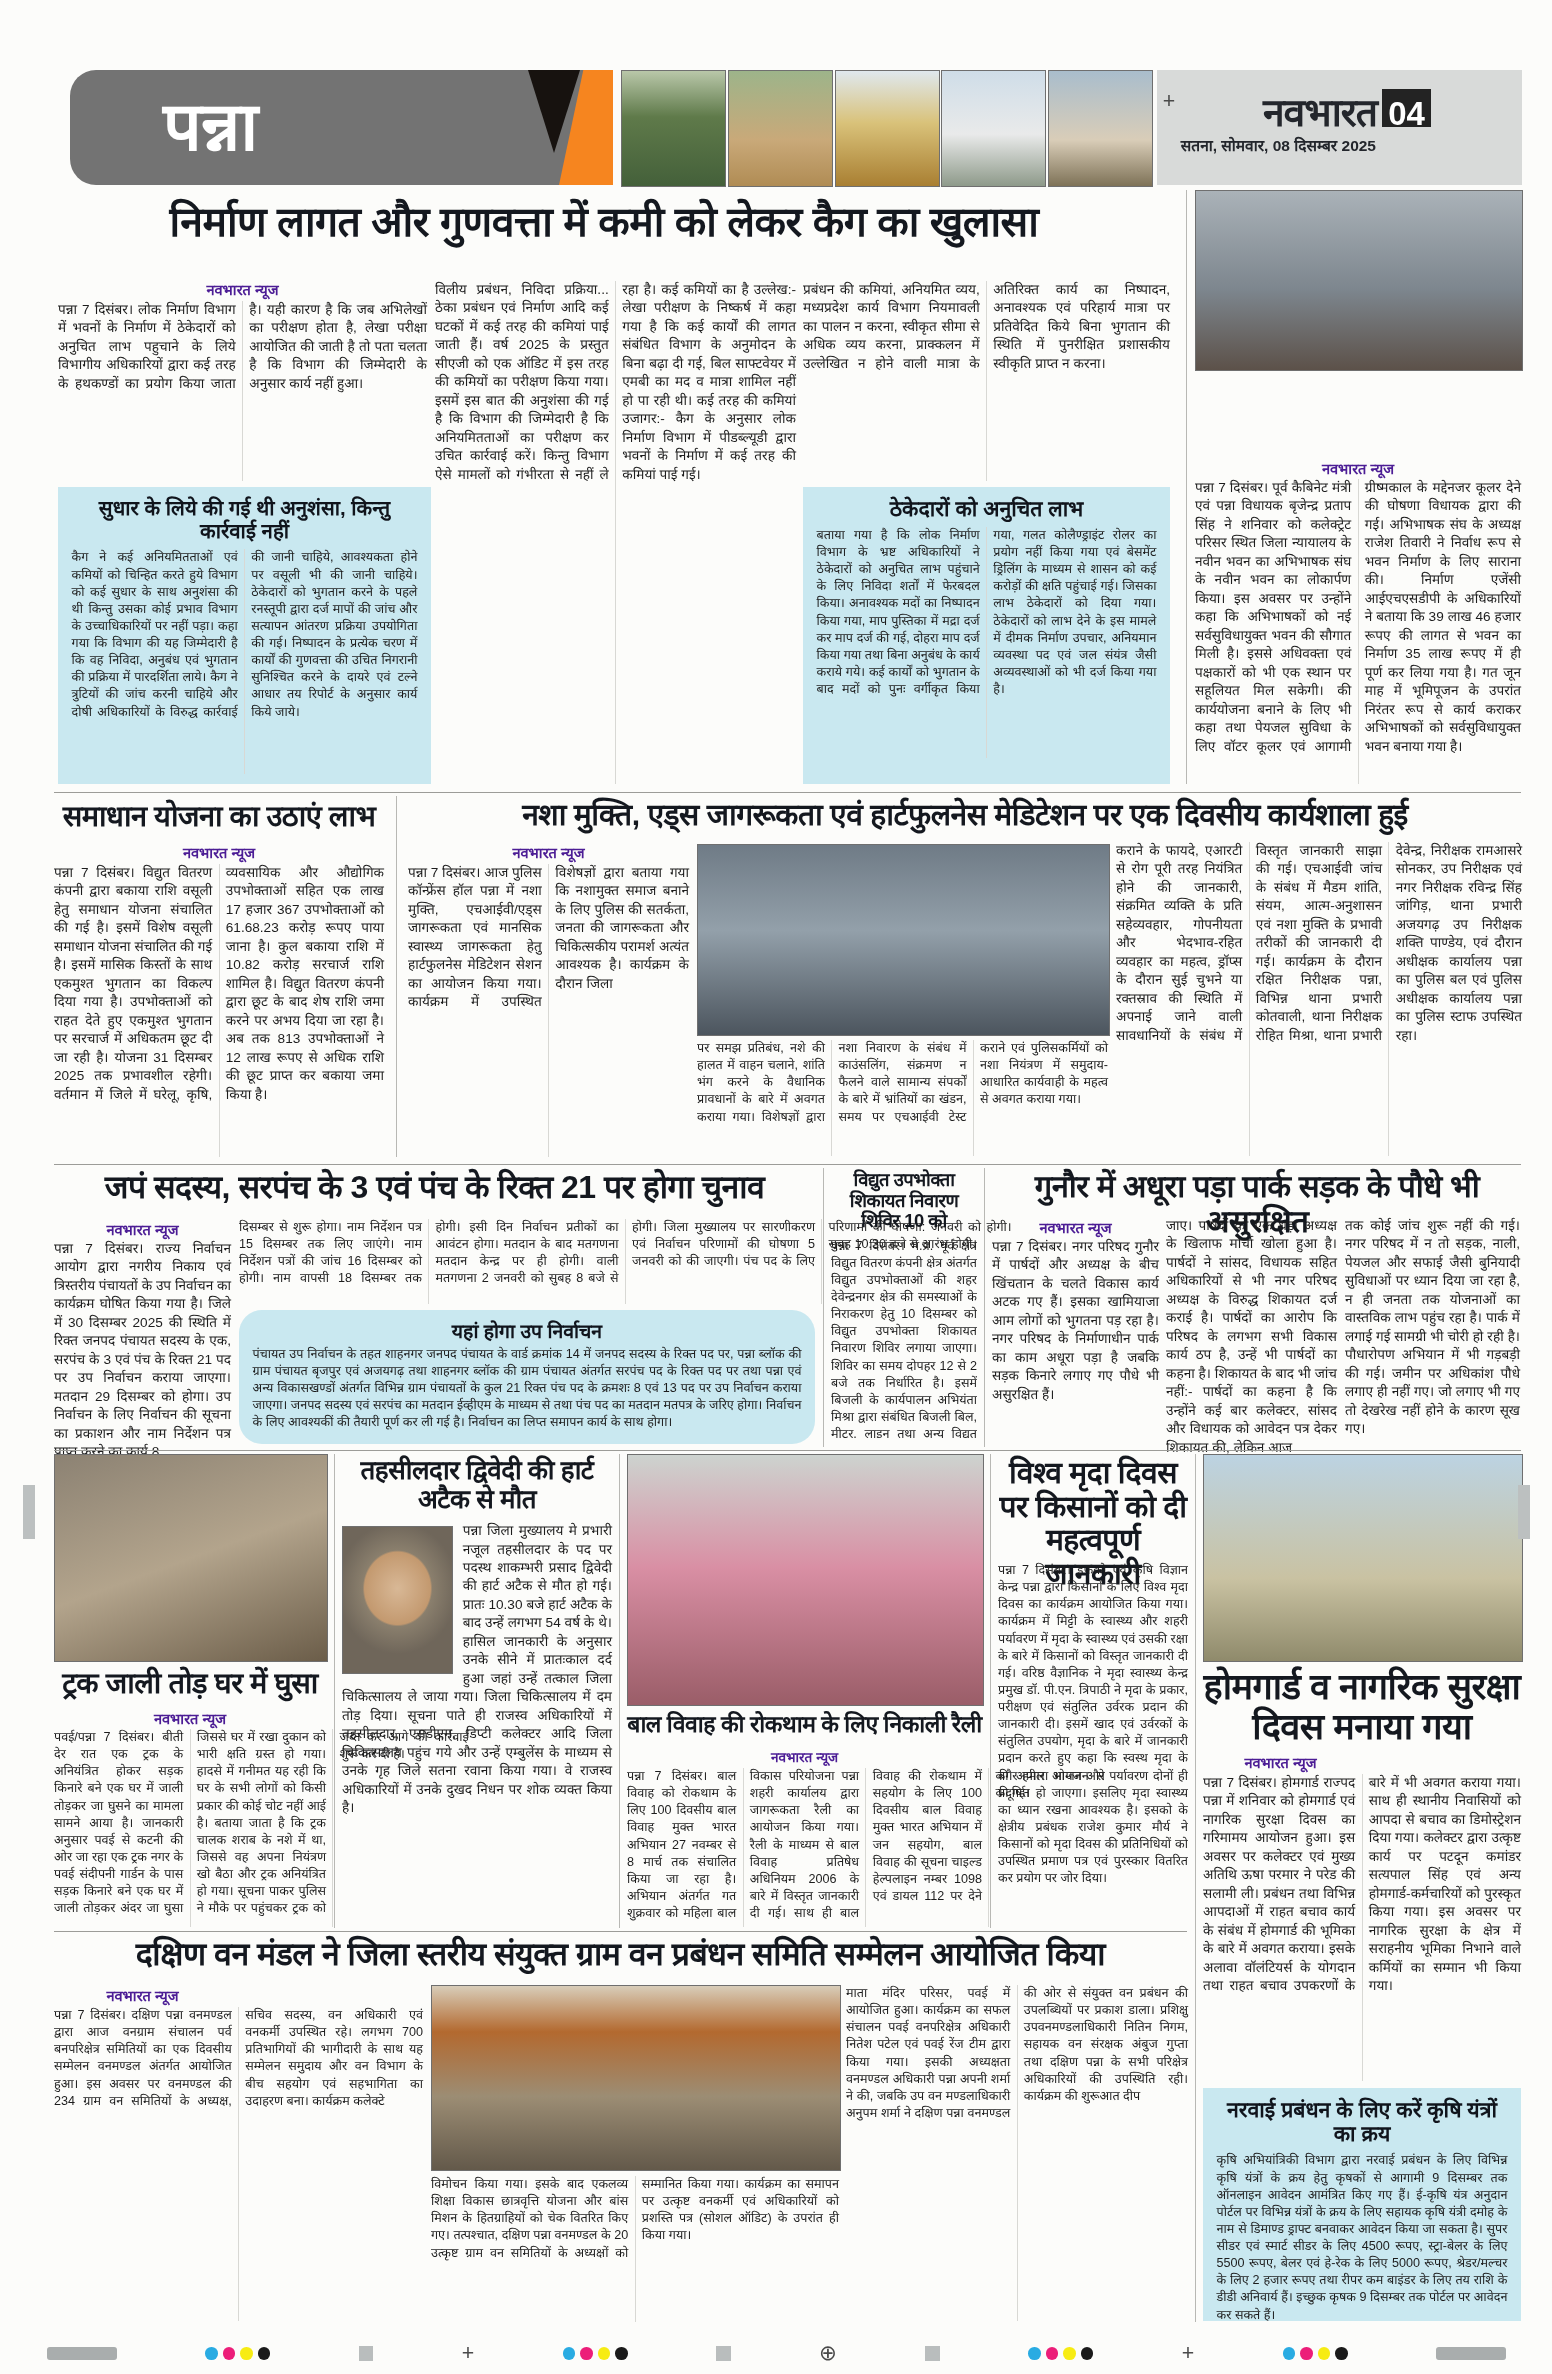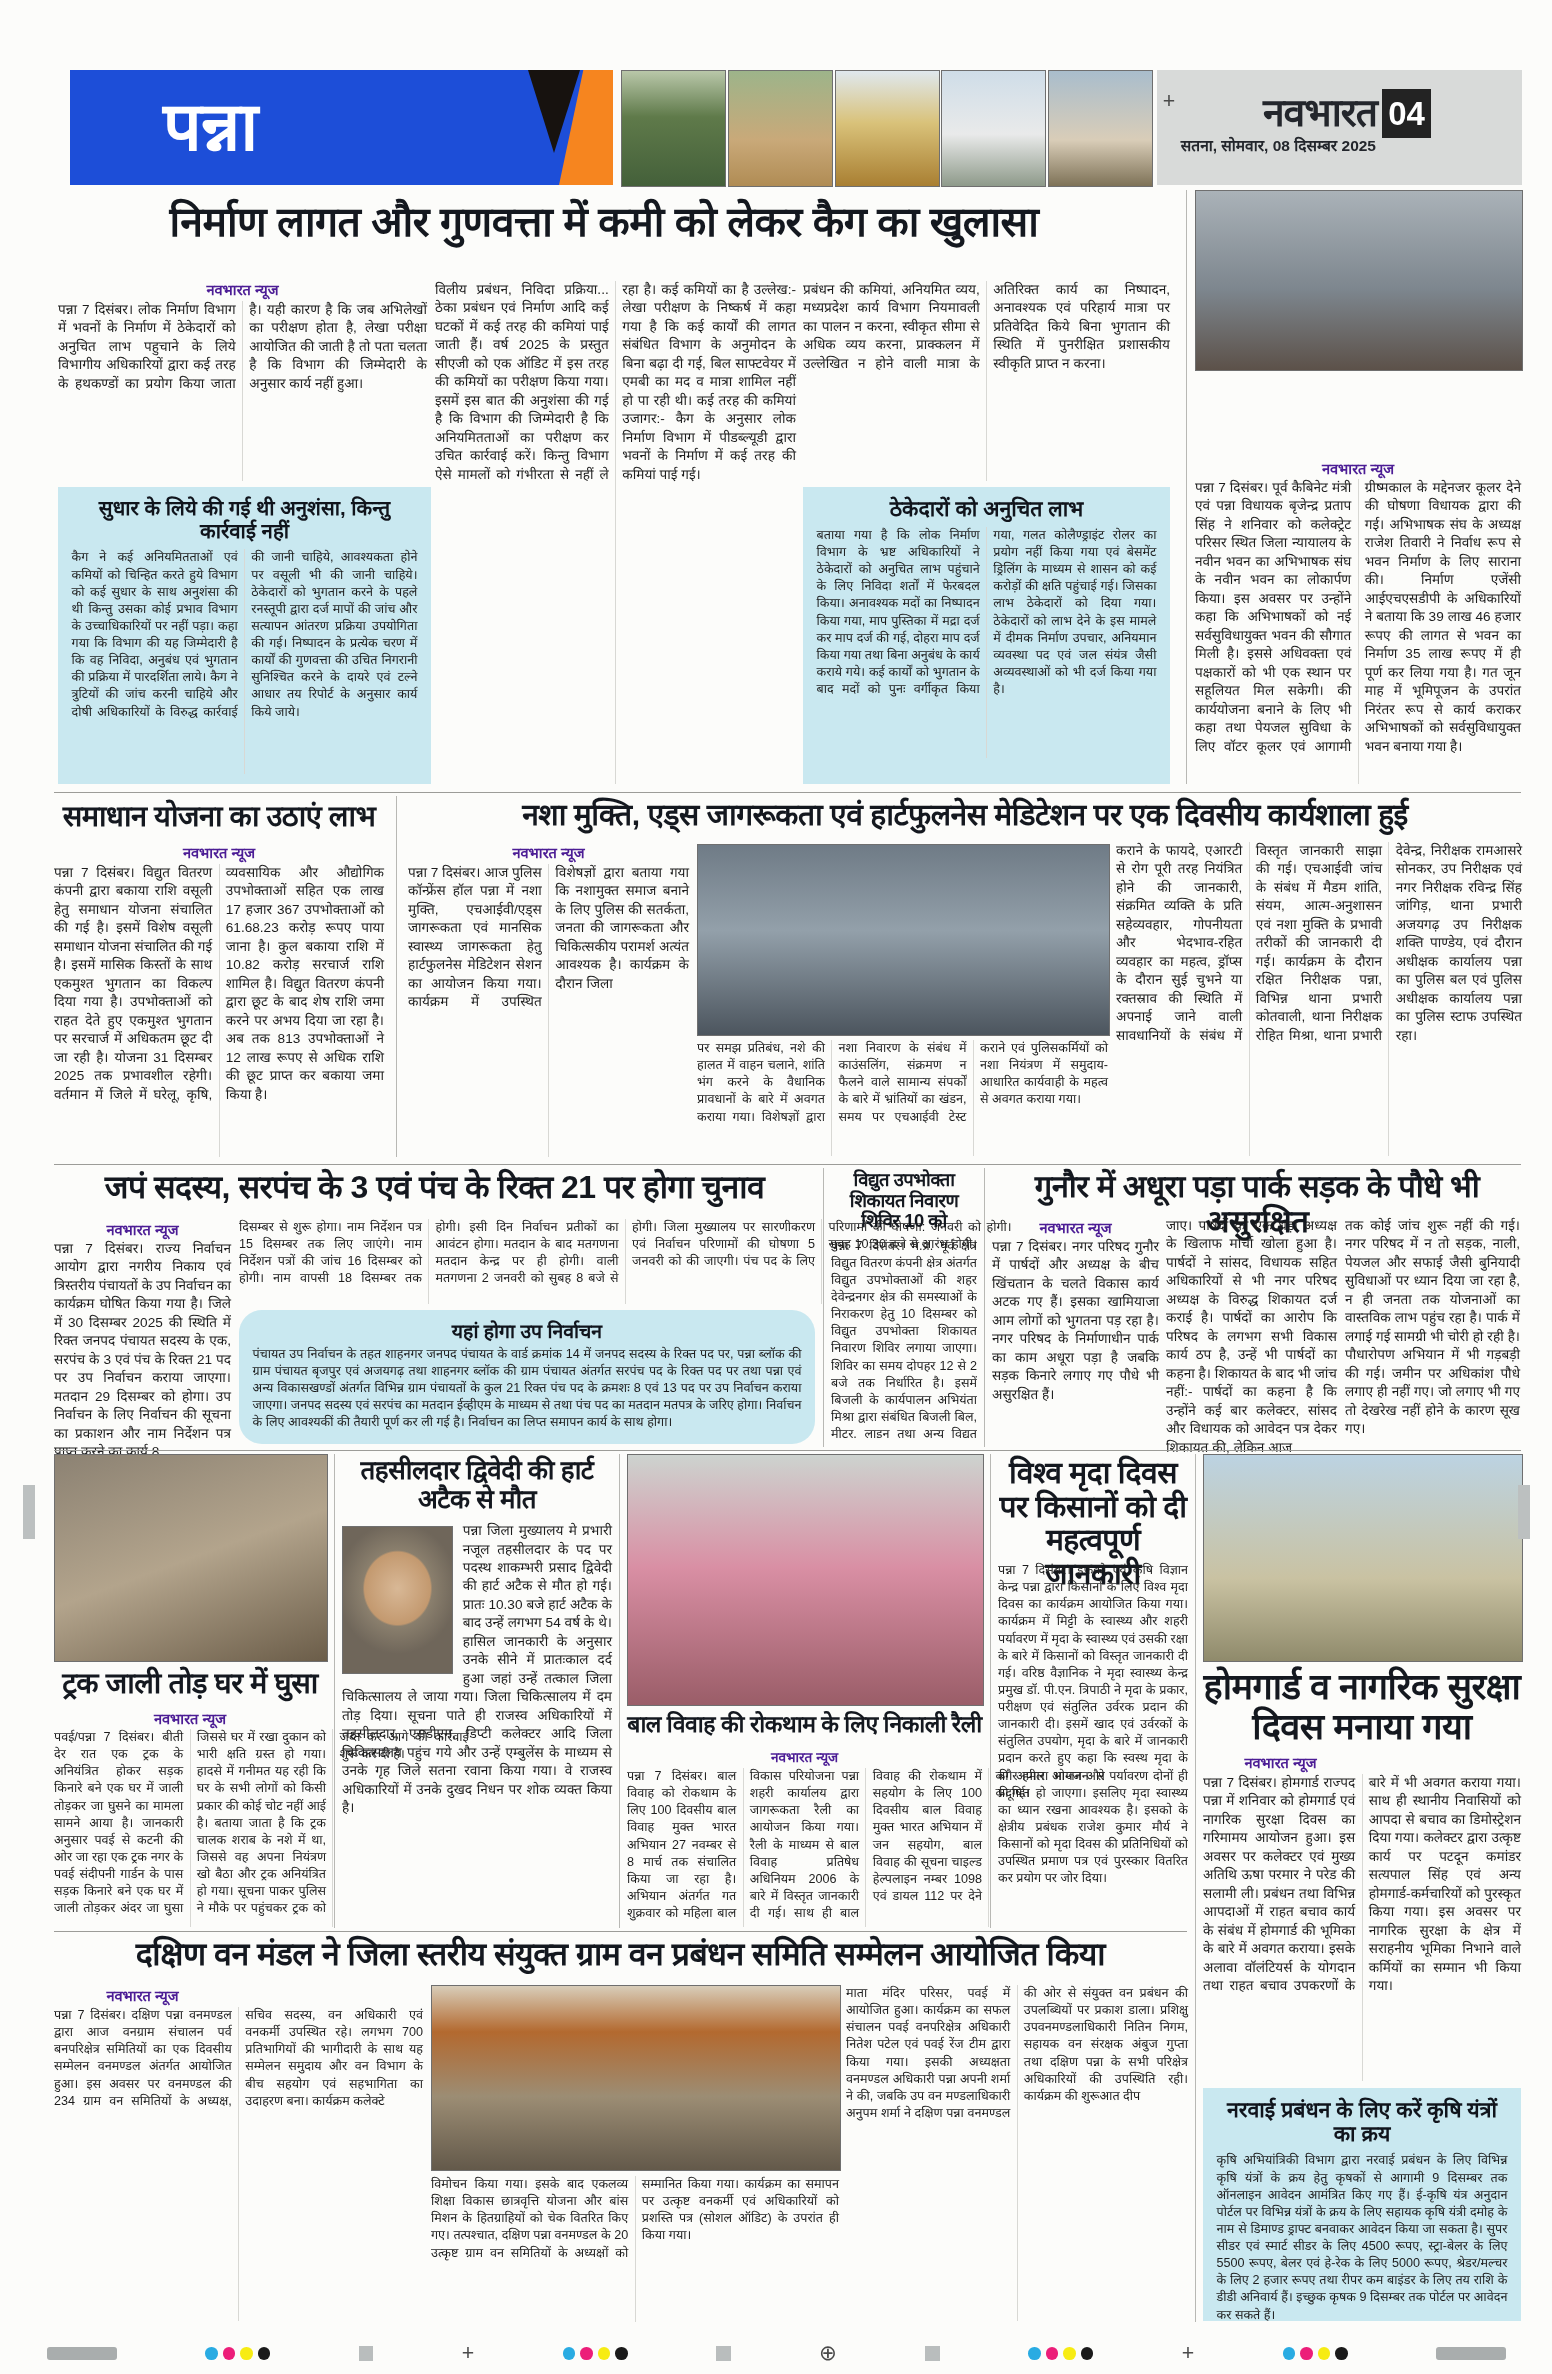--- a/index.html
+++ b/index.html
@@ -11,21 +11,21 @@
   .bd{font-size:13.6px;line-height:1.36;text-align:justify;color:#1d1d1d;}
   .sm{font-size:12.6px;}
   .c2{column-count:2;column-gap:13.6px;column-rule:1px solid #d8d8d4;}
   .c3{column-count:3;column-gap:13.6px;column-rule:1px solid #d8d8d4;}
   .bluebox{background:#c9e8f0;padding:9.7px 13.6px;}
   .bluebox .bt{font-weight:bold;color:#10141c;text-align:center;line-height:1.15;}
   .vr{position:absolute;width:1px;background:#b8b8b4;}
   .hrule{position:absolute;height:1px;background:#9c9c98;}
   .ph{position:absolute;border:1px solid #6f6f6f;}
   
-  .mast-red{background:#1d4ed8;}
+  .mast-red{background:#737373;border-radius:26px;}
   .mast-name{color:#fff;font-weight:bold;font-size:68px;line-height:113px;padding-left:93px;}
   .tri-black{position:absolute;left:528px;top:70px;width:52px;height:83px;background:#17120f;
              clip-path:polygon(0 0,100% 0,50% 100%);}
   .tri-orange{position:absolute;left:559px;top:70px;width:54px;height:115px;background:#f6851f;
               clip-path:polygon(45% 0,100% 0,100% 100%,0 100%);}
   .grey-band{background:#d8dad9;}
   .pgnum{background:#232323;color:#fff;font-weight:bold;font-size:33px;text-align:center;line-height:49px;}
   
   .ph-forest{background:linear-gradient(180deg,#b9c7a9 0%,#5f7a4a 40%,#44603a 100%);}
   .ph-gold{background:linear-gradient(180deg,#dfe8ee 0%,#d9c27a 45%,#a97f32 100%);}
@@ -60,21 +60,21 @@
 
   <div class="ph ph-forest" style="left:621px;top:70px;width:103px;height:115px;"></div>
   <div class="ph ph-tiger" style="left:728px;top:70px;width:103px;height:115px;"></div>
   <div class="ph ph-gold" style="left:835px;top:70px;width:103px;height:115px;"></div>
   <div class="ph ph-domes" style="left:941px;top:70px;width:103px;height:115px;"></div>
   <div class="ph ph-palace" style="left:1048px;top:70px;width:103px;height:115px;"></div>
 
   <div class="abs grey-band" style="left:1157px;top:70px;width:365px;height:115px;">
     <div class="abs pm-plus" style="left:5.8px;top:21.3px;">+</div>
     <div class="abs" style="left:45px;top:13.6px;width:175px;text-align:right;font-weight:bold;font-size:39px;color:#23262c;letter-spacing:-1px;">नवभारत</div>
-    <div class="abs pgnum" style="left:225px;top:19.4px;width:49px;height:49px;">04</div>
+    <div class="abs pgnum" style="left:225px;top:19.4px;width:49px;height:38px;">04</div>
     <div class="abs" style="left:0px;top:64px;width:219px;text-align:right;font-weight:bold;font-size:15.5px;color:#23262c;">सतना, सोमवार, 08 दिसम्बर 2025</div>
   </div>
 
   <div class="abs hl" style="left:54px;top:200px;width:1100px;height:58px;font-size:41px;">निर्माण लागत और गुणवत्ता में कमी को लेकर कैग का खुलासा</div>
 
   <div class="abs by" style="left:58px;top:279px;width:369px;">नवभारत न्यूज</div>
   <div class="abs bd c2" style="left:58px;top:301px;width:369px;height:180px;">पन्ना 7 दिसंबर। लोक निर्माण विभाग में भवनों के निर्माण में ठेकेदारों को अनुचित लाभ पहुचाने के लिये विभागीय अधिकारियों द्वारा कई तरह के हथकण्डों का प्रयोग किया जाता है। यही कारण है कि जब अभिलेखों का परीक्षण होता है, लेखा परीक्षा आयोजित की जाती है तो पता चलता है कि विभाग की जिम्मेदारी के अनुसार कार्य नहीं हुआ।</div>
   <div class="abs bd c2" style="left:435px;top:281px;width:361px;height:503px;">विलीय प्रबंधन, निविदा प्रक्रिया... ठेका प्रबंधन एवं निर्माण आदि कई घटकों में कई तरह की कमियां पाई जाती हैं। वर्ष 2025 के प्रस्तुत सीएजी को एक ऑडिट में इस तरह की कमियों का परीक्षण किया गया। इसमें इस बात की अनुशंसा की गई है कि विभाग की जिम्मेदारी है कि अनियमितताओं का परीक्षण कर उचित कार्रवाई करें। किन्तु विभाग ऐसे मामलों को गंभीरता से नहीं ले रहा है। कई कमियों का है उल्लेख:- लेखा परीक्षण के निष्कर्ष में कहा गया है कि कई कार्यों की लागत संबंधित विभाग के अनुमोदन के बिना बढ़ा दी गई, बिल साफ्टवेयर में एमबी का मद व मात्रा शामिल नहीं हो पा रही थी। कई तरह की कमियां उजागर:- कैग के अनुसार लोक निर्माण विभाग में पीडब्ल्यूडी द्वारा भवनों के निर्माण में कई तरह की कमियां पाई गई।</div>
   <div class="abs bd c2" style="left:803px;top:281px;width:367px;height:200px;">प्रबंधन की कमियां, अनियमित व्यय, मध्यप्रदेश कार्य विभाग नियमावली का पालन न करना, स्वीकृत सीमा से अधिक व्यय करना, प्राक्कलन में उल्लेखित न होने वाली मात्रा के अतिरिक्त कार्य का निष्पादन, अनावश्यक एवं परिहार्य मात्रा पर प्रतिवेदित किये बिना भुगतान की स्थिति में पुनरीक्षित प्रशासकीय स्वीकृति प्राप्त न करना।</div>
 

